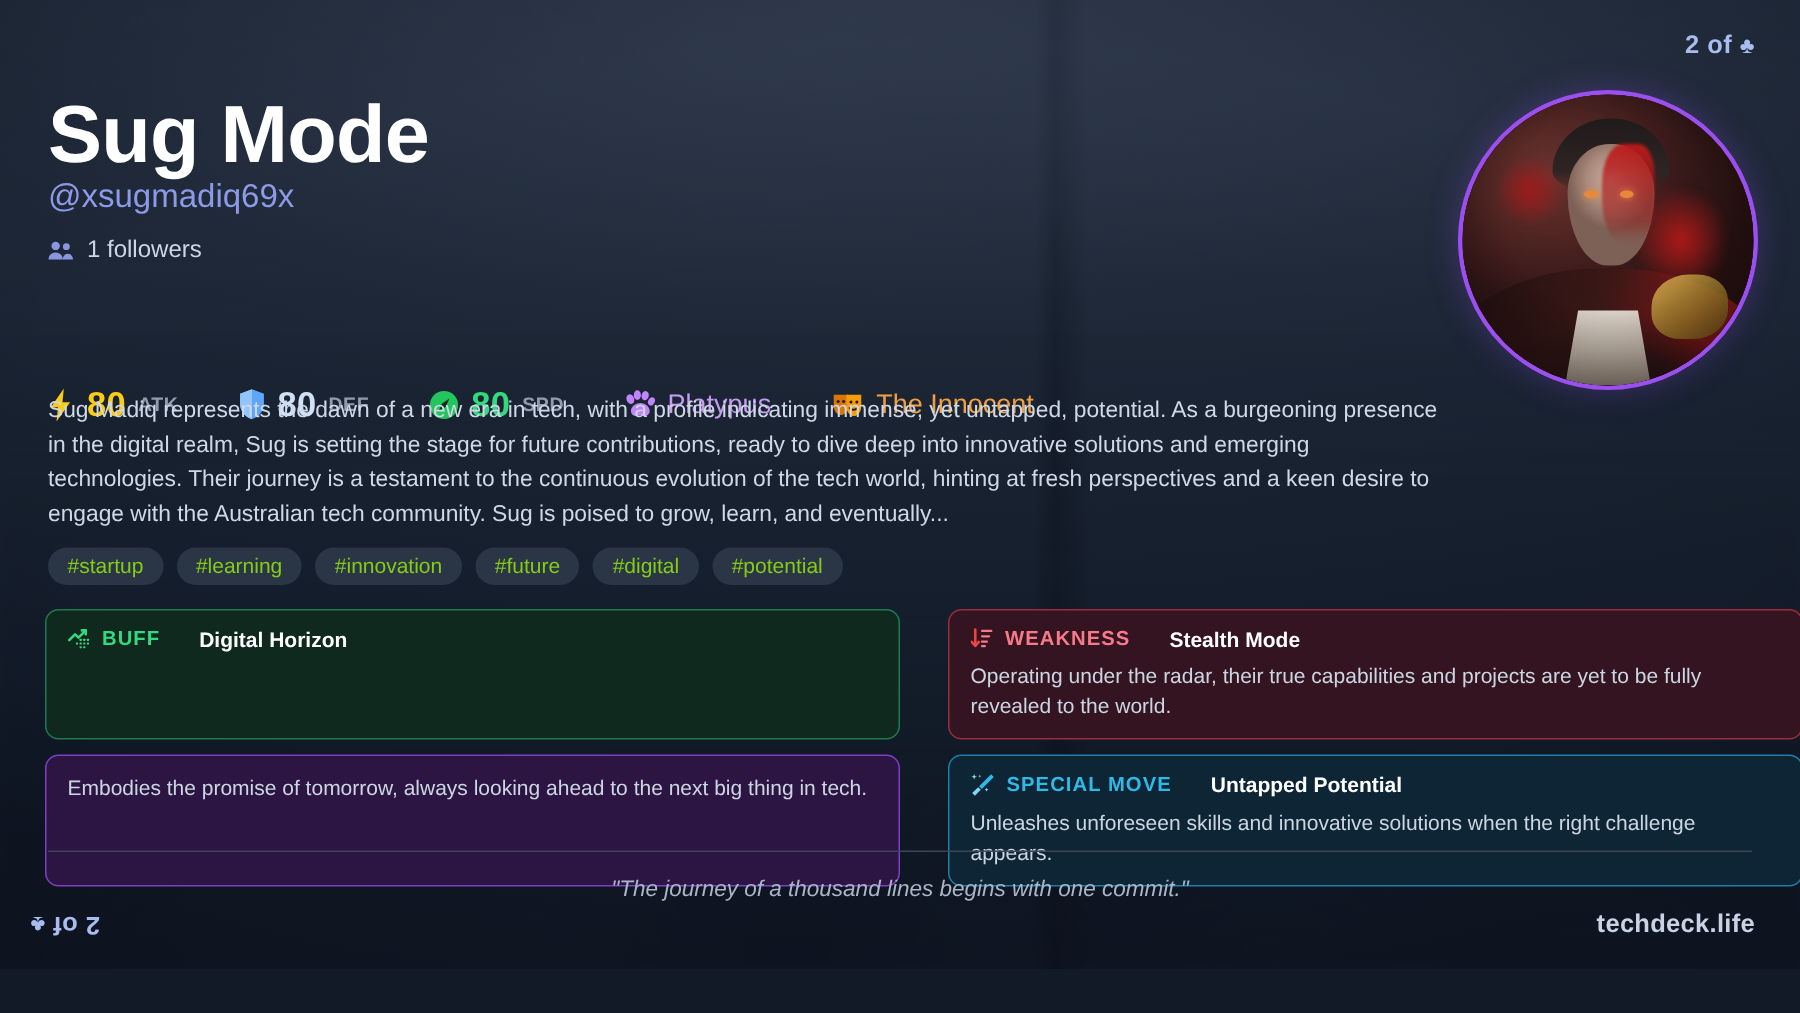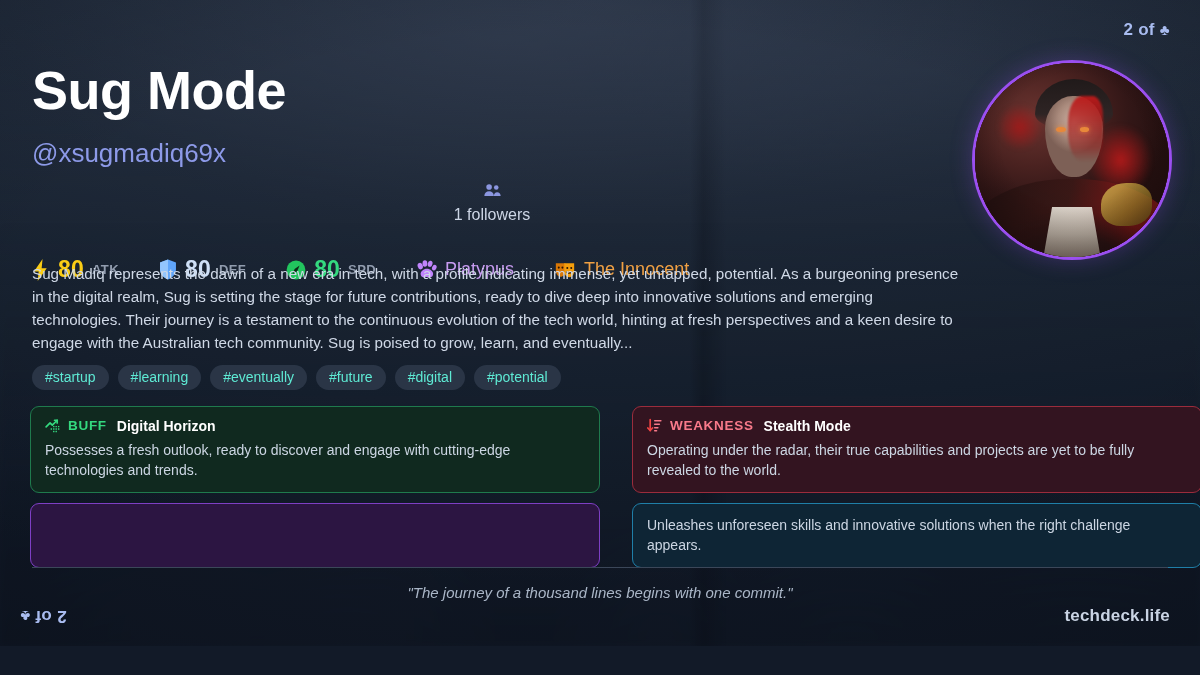--- a/index.html
+++ b/index.html
@@ -85,33 +85,32 @@
     width: 920px;
   }
   .name {
     font-size: 54px;
     line-height: 1.04;
     font-weight: 700;
     color: #ffffff;
     letter-spacing: -0.5px;
   }
   .handle {
-    margin-top: 20px;
-    font-size: 26px;
+    margin-top: 0;
+    font-size: 22px;
     color: #8d9ae8;
     font-weight: 400;
   }
   .followers {
     margin-top: 14px;
     display: flex;
     align-items: center;
     gap: 9px;
     font-size: 16px;
     color: #cdd6e6;
-    flex-direction: column;
   }
   .followers .ico { display: inline-flex; color: #8b96e0; }
 
   
   .stats {
     position: absolute;
     left: 32px;
     top: 220px;
     display: flex;
     align-items: center;
@@ -146,21 +145,21 @@
   .tags {
     position: absolute;
     left: 32px;
     top: 365px;
     display: flex;
     gap: 9px;
     flex-wrap: wrap;
   }
   .tag {
     background: #2a3546;
-    color: #5eead4;
+    color: #84cc16;
     font-size: 14px;
     padding: 5px 13px 6px;
     border-radius: 20px;
     line-height: 1;
   }
 
   
   .traits {
     position: absolute;
     left: 30px;
@@ -187,21 +186,21 @@
   .trait-head .ico { display: inline-flex; align-items: center; }
   .trait-kind {
     font-size: 13.5px;
     font-weight: 700;
     letter-spacing: .7px;
   }
   .trait-title {
     font-size: 14px;
     font-weight: 700;
     color: #ffffff;
-    margin-left: 2px;
+    margin-left: 18px;
   }
   .trait-desc {
     font-size: 14px;
     line-height: 20px;
     color: #ccd6e3;
   }
 
   .trait-buff { background: #10291f; border-color: #1f7a4d; }
   .trait-buff .trait-kind { color: #34d97f; }
 
@@ -424,21 +423,21 @@
         <span class="txt">The Innocent</span>
       </div>
 
     </div>
 
     <div class="bio">Sug Madiq represents the dawn of a new era in tech, with a profile indicating immense, yet untapped, potential. As a burgeoning presence in the digital realm, Sug is setting the stage for future contributions, ready to dive deep into innovative solutions and emerging technologies. Their journey is a testament to the continuous evolution of the tech world, hinting at fresh perspectives and a keen desire to engage with the Australian tech community. Sug is poised to grow, learn, and eventually...</div>
 
     <div class="tags">
       <span class="tag">#startup</span>
       <span class="tag">#learning</span>
-      <span class="tag">#eventually</span>
+      <span class="tag">#innovation</span>
       <span class="tag">#future</span>
       <span class="tag">#digital</span>
       <span class="tag">#potential</span>
     </div>
 
     <div class="traits">
 
       <div class="trait trait-buff">
         <div class="trait-head">
           <span class="ico">
@@ -454,21 +453,20 @@
                 <rect x="13.8" y="11" width="1.5" height="1.5" rx=".3"></rect>
                 <rect x="6" y="11" width="1.5" height="1.5" rx=".3"></rect>
                 <rect x="8.6" y="13.6" width="1.5" height="1.5" rx=".3"></rect>
                 <rect x="11.2" y="13.6" width="1.5" height="1.5" rx=".3"></rect>
               </g>
             </svg>
           </span>
           <span class="trait-kind">BUFF</span>
           <span class="trait-title">Digital Horizon</span>
         </div>
-        <div class="trait-desc">Possesses a fresh outlook, ready to discover and engage with cutting-edge technologies and trends.</div>
       </div>
 
       <div class="trait trait-weak">
         <div class="trait-head">
           <span class="ico">
             <svg width="15" height="15" viewBox="0 0 16 16" aria-hidden="true">
               <path d="M3.4 1.8v11.4" stroke="#ef4444" stroke-width="1.8" stroke-linecap="round"></path>
               <path d="M0.9 10.6l2.5 2.8 2.5-2.8" stroke="#ef4444" stroke-width="1.8" fill="none" stroke-linecap="round" stroke-linejoin="round"></path>
               <g stroke="#f87a8a" stroke-width="1.6" stroke-linecap="round">
                 <path d="M8.2 2.8h6.6"></path>
@@ -478,23 +476,39 @@
               </g>
             </svg>
           </span>
           <span class="trait-kind">WEAKNESS</span>
           <span class="trait-title">Stealth Mode</span>
         </div>
         <div class="trait-desc">Operating under the radar, their true capabilities and projects are yet to be fully revealed to the world.</div>
       </div>
 
       <div class="trait trait-vibe trait-row2">
+        <div class="trait-desc">Embodies the promise of tomorrow, always looking ahead to the next big thing in tech.</div>
       </div>
 
       <div class="trait trait-move trait-row2">
+        <div class="trait-head">
+          <span class="ico">
+            <svg width="16" height="16" viewBox="0 0 17 17" aria-hidden="true">
+              <path d="M14.6 1.2 6.1 9.7l1.9 1.9 8.5-8.5z" fill="#2fb9e8"></path>
+              <path d="M5.4 10.4 1.2 14.6l1.9 1.9 4.2-4.2z" fill="#7fd8f4"></path>
+              <g fill="#7fd8f4">
+                <path d="M2.6 1.1l.5 1.4 1.4.5-1.4.5-.5 1.4-.5-1.4L.7 3l1.4-.5z"></path>
+                <path d="M11.4 10.6l.4 1.1 1.1.4-1.1.4-.4 1.1-.4-1.1-1.1-.4 1.1-.4z"></path>
+                <path d="M6.6 1.5l.3.8.8.3-.8.3-.3.8-.3-.8-.8-.3.8-.3z"></path>
+              </g>
+            </svg>
+          </span>
+          <span class="trait-kind">SPECIAL MOVE</span>
+          <span class="trait-title">Untapped Potential</span>
+        </div>
         <div class="trait-desc">Unleashes unforeseen skills and innovative solutions when the right challenge appears.</div>
       </div>
 
     </div>
 
     <div class="avatar">
       <div class="avatar-art">
         <div class="av-bg"></div>
         <div class="av-splat1"></div>
         <div class="av-splat2"></div>

